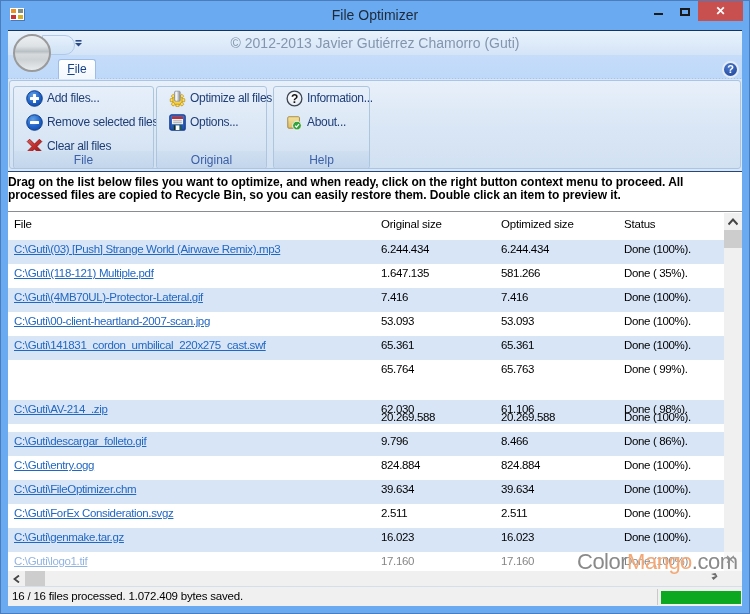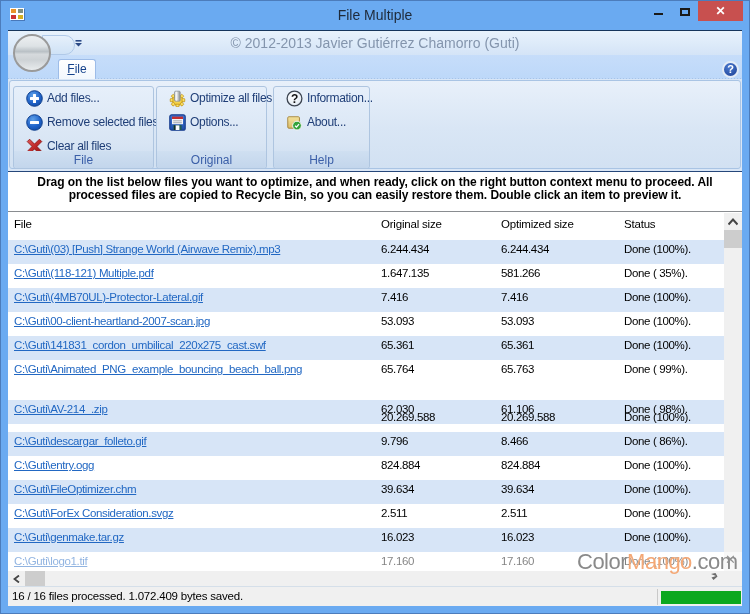--- a/index.html
+++ b/index.html
@@ -39,21 +39,21 @@
 .group { position:absolute; top:7px; height:83px; border:1px solid #aec5e0; border-radius:3px; background:linear-gradient(#e6effa, #d8e5f4 70%, #cbdcf0); }
 .glabel { position:absolute; left:0; bottom:0; width:100%; height:17px; text-align:center; font-size:12px; color:#3b5fa8; line-height:18px; background:linear-gradient(#cfdff1,#c3d6ec); border-radius:0 0 3px 3px; }
 .brow { position:absolute; left:12px; height:22px; font-size:12px; letter-spacing:-0.3px; color:#1f3e77; line-height:22px; white-space:nowrap; }
 .brow svg, .brow .ic { vertical-align:middle; margin-right:4px; }
 #g1 { left:5px; width:141px; }
 #g2 { left:148px; width:111px; }
 #g3 { left:265px; width:97px; }
 
 
 #lower { left:0; top:140px; width:734px; height:434px; background:#fff; border-top:1px solid #26477a; }
-#instr { left:0; top:1px; width:734px; height:38px; background:#fff; text-align:center; font-size:12px; font-weight:bold; color:#000; padding-top:3px; line-height:13px; letter-spacing:-0.05px; }
+#instr { left:0; top:1px; width:734px; height:38px; background:#fff; text-align:left; font-size:12px; font-weight:bold; color:#000; padding-top:3px; line-height:13px; letter-spacing:-0.05px; }
 #tablewrap { left:0; top:39px; width:734px; height:360px; border-top:1px solid #898c90; background:#fff; }
 #hdr { left:0; top:1px; width:716px; height:28px; background:#fff; font-size:11.5px; letter-spacing:-0.2px; color:#000; }
 .hc { position:absolute; top:5px; }
 #rows { left:0; top:28px; width:716px; }
 .row { position:absolute; width:716px; height:24px; font-size:11.5px; letter-spacing:-0.35px; }
 .row.odd { background:#d7e5f7; }
 .cell { position:absolute; top:3px; white-space:nowrap; }
 .flink { color:#2268c3; text-decoration:underline; }
 .c1 { left:6px; } .c2 { left:373px; } .c3 { left:493px; } .c4 { left:616px; }
 
@@ -74,21 +74,21 @@
 #wmover { left:8px; top:552px; width:734px; height:19px; background:rgba(255,255,255,0.5); z-index:9; }
 #wmx { left:725px; top:552px; font-size:13px; color:#909090; z-index:11; }
 #wmswoosh { left:710px; top:572px; z-index:11; }
 #wmtext { left:577px; top:549px; font-size:22px; color:#8a8a8a; z-index:10; letter-spacing:-0.5px; }
 #wmtext .mango { color:#f4a876; }
 </style>
 </head>
 <body>
 <div class="abs" id="titlebar"></div>
 <div class="abs" id="frame"></div>
-<div class="abs" id="title">File Multiple</div>
+<div class="abs" id="title">File Optimizer</div>
 <div class="abs" id="apicon">
   <div class="q" style="left:1px;top:1px;background:#e8932a;"></div>
   <div class="q" style="left:8px;top:1px;background:#7f8f7f;"></div>
   <div class="q" style="left:1px;top:7px;background:#cc3333;"></div>
   <div class="q" style="left:8px;top:7px;background:#d4af22;"></div>
 </div>
 <div class="abs" id="btnmin"></div>
 <div class="abs" id="btnmax"></div>
 <div class="abs" id="btnclose">✕</div>
 
@@ -245,21 +245,20 @@
             <span class="cell c3">53.093</span>
             <span class="cell c4">Done (100%).</span>
           </div>
         <div class="row odd" style="top:96px;">
             <span class="cell c1"><span class="flink">C:\Guti\141831_cordon_umbilical_220x275_cast.swf</span></span>
             <span class="cell c2">65.361</span>
             <span class="cell c3">65.361</span>
             <span class="cell c4">Done (100%).</span>
           </div>
         <div class="row" style="top:120px;">
-            <span class="cell c1"><span class="flink">C:\Guti\Animated_PNG_example_bouncing_beach_ball.png</span></span>
             <span class="cell c2">65.764</span>
             <span class="cell c3">65.763</span>
             <span class="cell c4">Done ( 99%).</span>
           </div>
         <div class="row odd" style="top:160px;text-decoration:underline;">
             <span class="cell c1"><span class="flink">C:\Guti\AV-214_.zip</span></span>
             <span class="cell c2">62.030</span>
             <span class="cell c3">61.106</span>
             <span class="cell c4">Done ( 98%).</span>
           </div>

